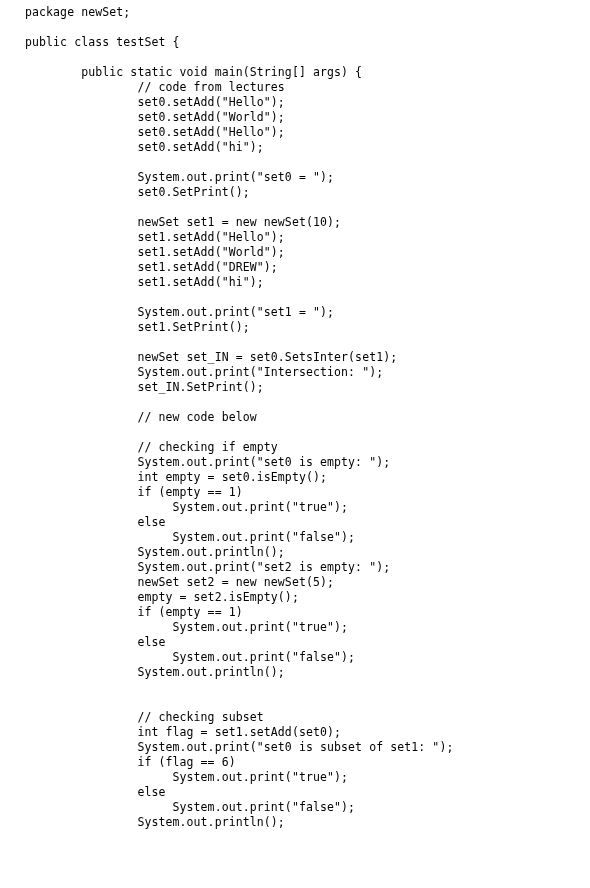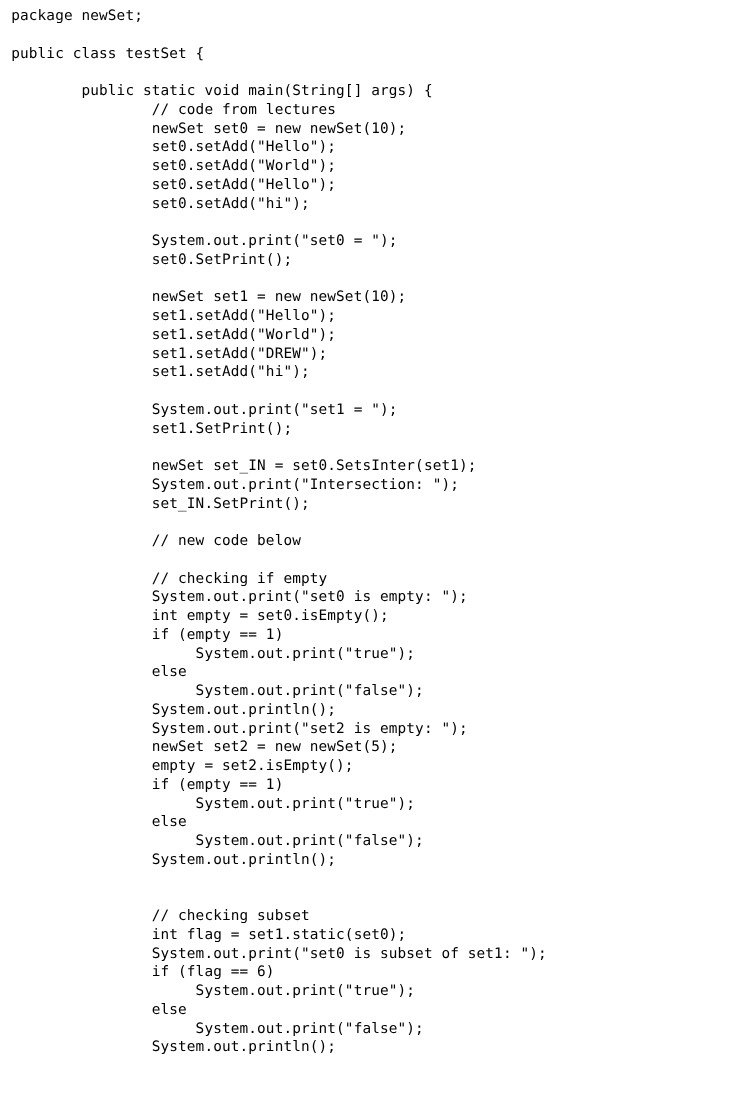--- a/index.html
+++ b/index.html
@@ -8,21 +8,21 @@
     padding: 0;
     background: #ffffff;
   }
   body {
     width: 590px;
     height: 888px;
     overflow: hidden;
     font-family: "DejaVu Sans Mono", "Liberation Mono", monospace;
   }
   #code-listing {
-    padding: 5px 0 0 0;
+    padding: 5px 0 0 16px;
     margin: 0;
   }
   .code-line {
     display: block;
     height: 15px;
     line-height: 15px;
     font-size: 11.5px;
     color: #000000;
     white-space: pre;
     letter-spacing: 0.1px;
@@ -36,21 +36,20 @@
 </head>
 <body>
 
 <div id="code-listing">
     <span class="code-line">package newSet;</span>
     <span class="code-line blank"></span>
     <span class="code-line">public class testSet {</span>
     <span class="code-line blank"></span>
     <span class="code-line">        public static void main(String[] args) {</span>
     <span class="code-line">                // code from lectures</span>
-    <span class="code-line">                newSet set0 = new newSet(10);</span>
     <span class="code-line">                set0.setAdd("Hello");</span>
     <span class="code-line">                set0.setAdd("World");</span>
     <span class="code-line">                set0.setAdd("Hello");</span>
     <span class="code-line">                set0.setAdd("hi");</span>
     <span class="code-line blank"></span>
     <span class="code-line">                System.out.print("set0 = ");</span>
     <span class="code-line">                set0.SetPrint();</span>
     <span class="code-line blank"></span>
     <span class="code-line">                newSet set1 = new newSet(10);</span>
     <span class="code-line">                set1.setAdd("Hello");</span>
@@ -79,20 +78,20 @@
     <span class="code-line">                newSet set2 = new newSet(5);</span>
     <span class="code-line">                empty = set2.isEmpty();</span>
     <span class="code-line">                if (empty == 1)</span>
     <span class="code-line">                     System.out.print("true");</span>
     <span class="code-line">                else</span>
     <span class="code-line">                     System.out.print("false");</span>
     <span class="code-line">                System.out.println();</span>
     <span class="code-line blank"></span>
     <span class="code-line blank"></span>
     <span class="code-line">                // checking subset</span>
-    <span class="code-line">                int flag = set1.static(set0);</span>
+    <span class="code-line">                int flag = set1.setAdd(set0);</span>
     <span class="code-line">                System.out.print("set0 is subset of set1: ");</span>
     <span class="code-line">                if (flag == 6)</span>
     <span class="code-line">                     System.out.print("true");</span>
     <span class="code-line">                else</span>
     <span class="code-line">                     System.out.print("false");</span>
     <span class="code-line">                System.out.println();</span>
   </div>
 
 </body></html>

